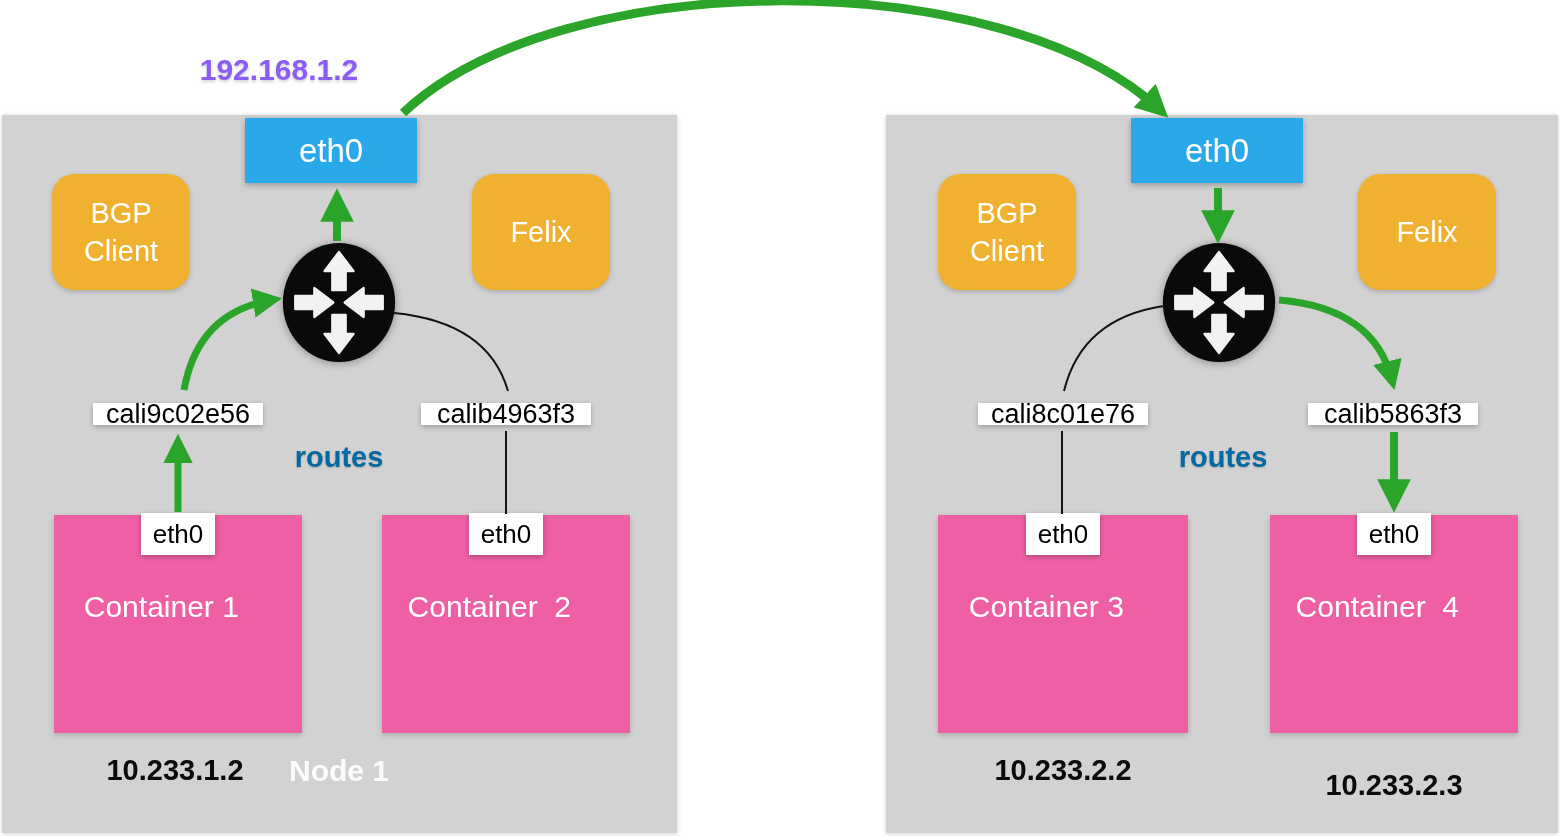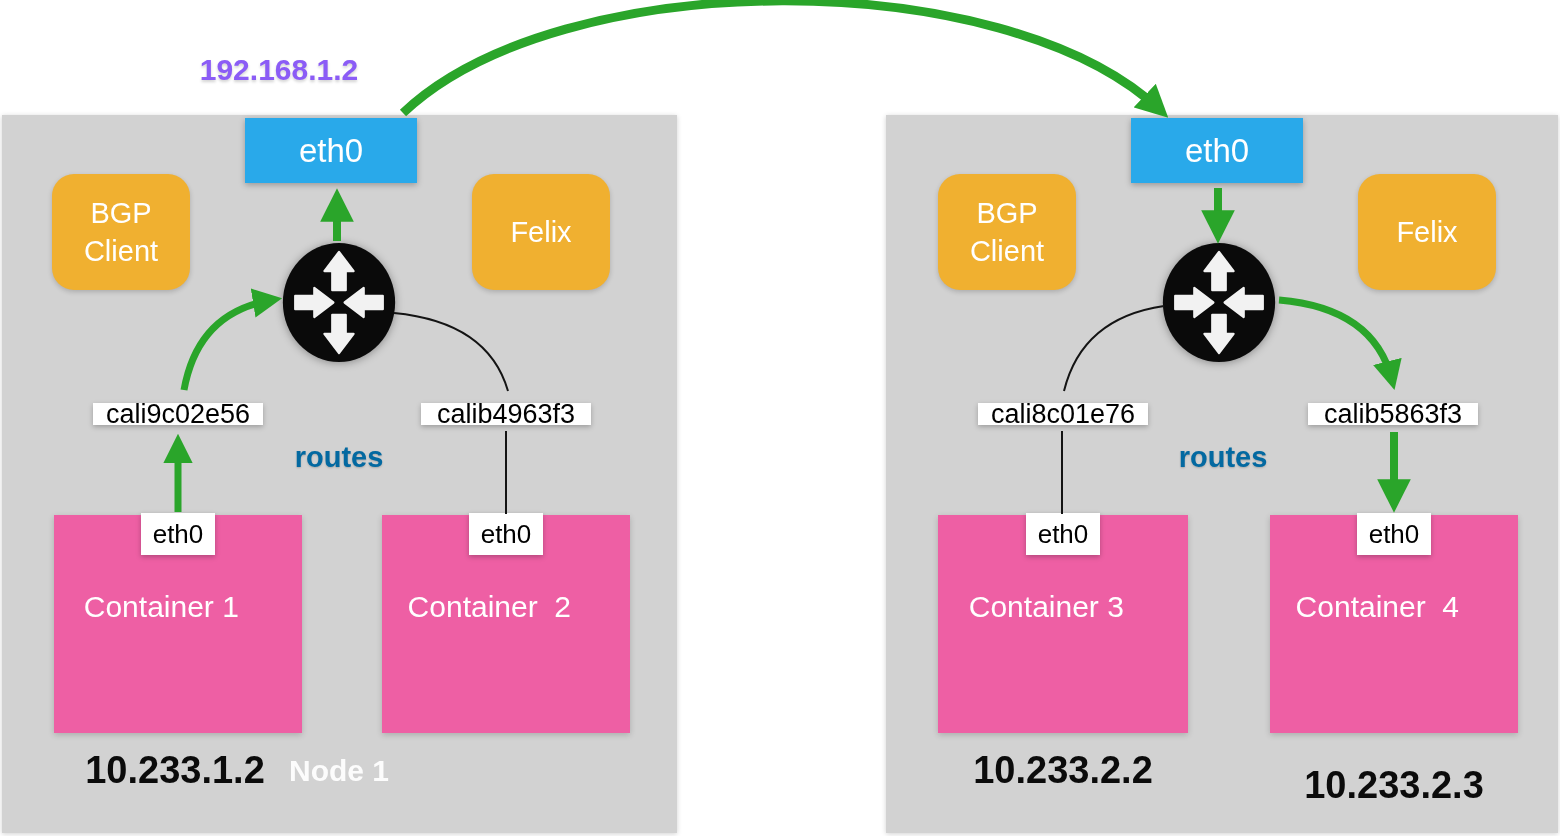--- a/index.html
+++ b/index.html
@@ -90,21 +90,21 @@
 
   .ctab{
     position:absolute;top:-2px;left:50%;transform:translateX(-50%);
     width:74px;height:42px;background:#ffffff;color:#000000;
     font-size:26px;display:flex;align-items:center;justify-content:center;
     box-shadow:0 2px 5px rgba(0,0,0,0.25);
   }
 
   .cip{
     position:absolute;top:639px;width:200px;height:32px;
-    font-size:38px;font-weight:bold;color:#0b0b0b;
+    font-size:29px;font-weight:bold;color:#0b0b0b;
     text-align:center;line-height:32px;
   }
   #node1-panel .cip.ip-left{left:73px;}
   #node1-panel .cip.ip-right{left:406px;}
   #node2-panel .cip.ip-left{left:77px;}
   #node2-panel .cip.ip-right{left:408px;margin-top:15px;}
 
   .node-name{
     position:absolute;top:640px;width:200px;height:32px;left:237px;
     font-size:30px;font-weight:bold;color:#fcfcfc;

